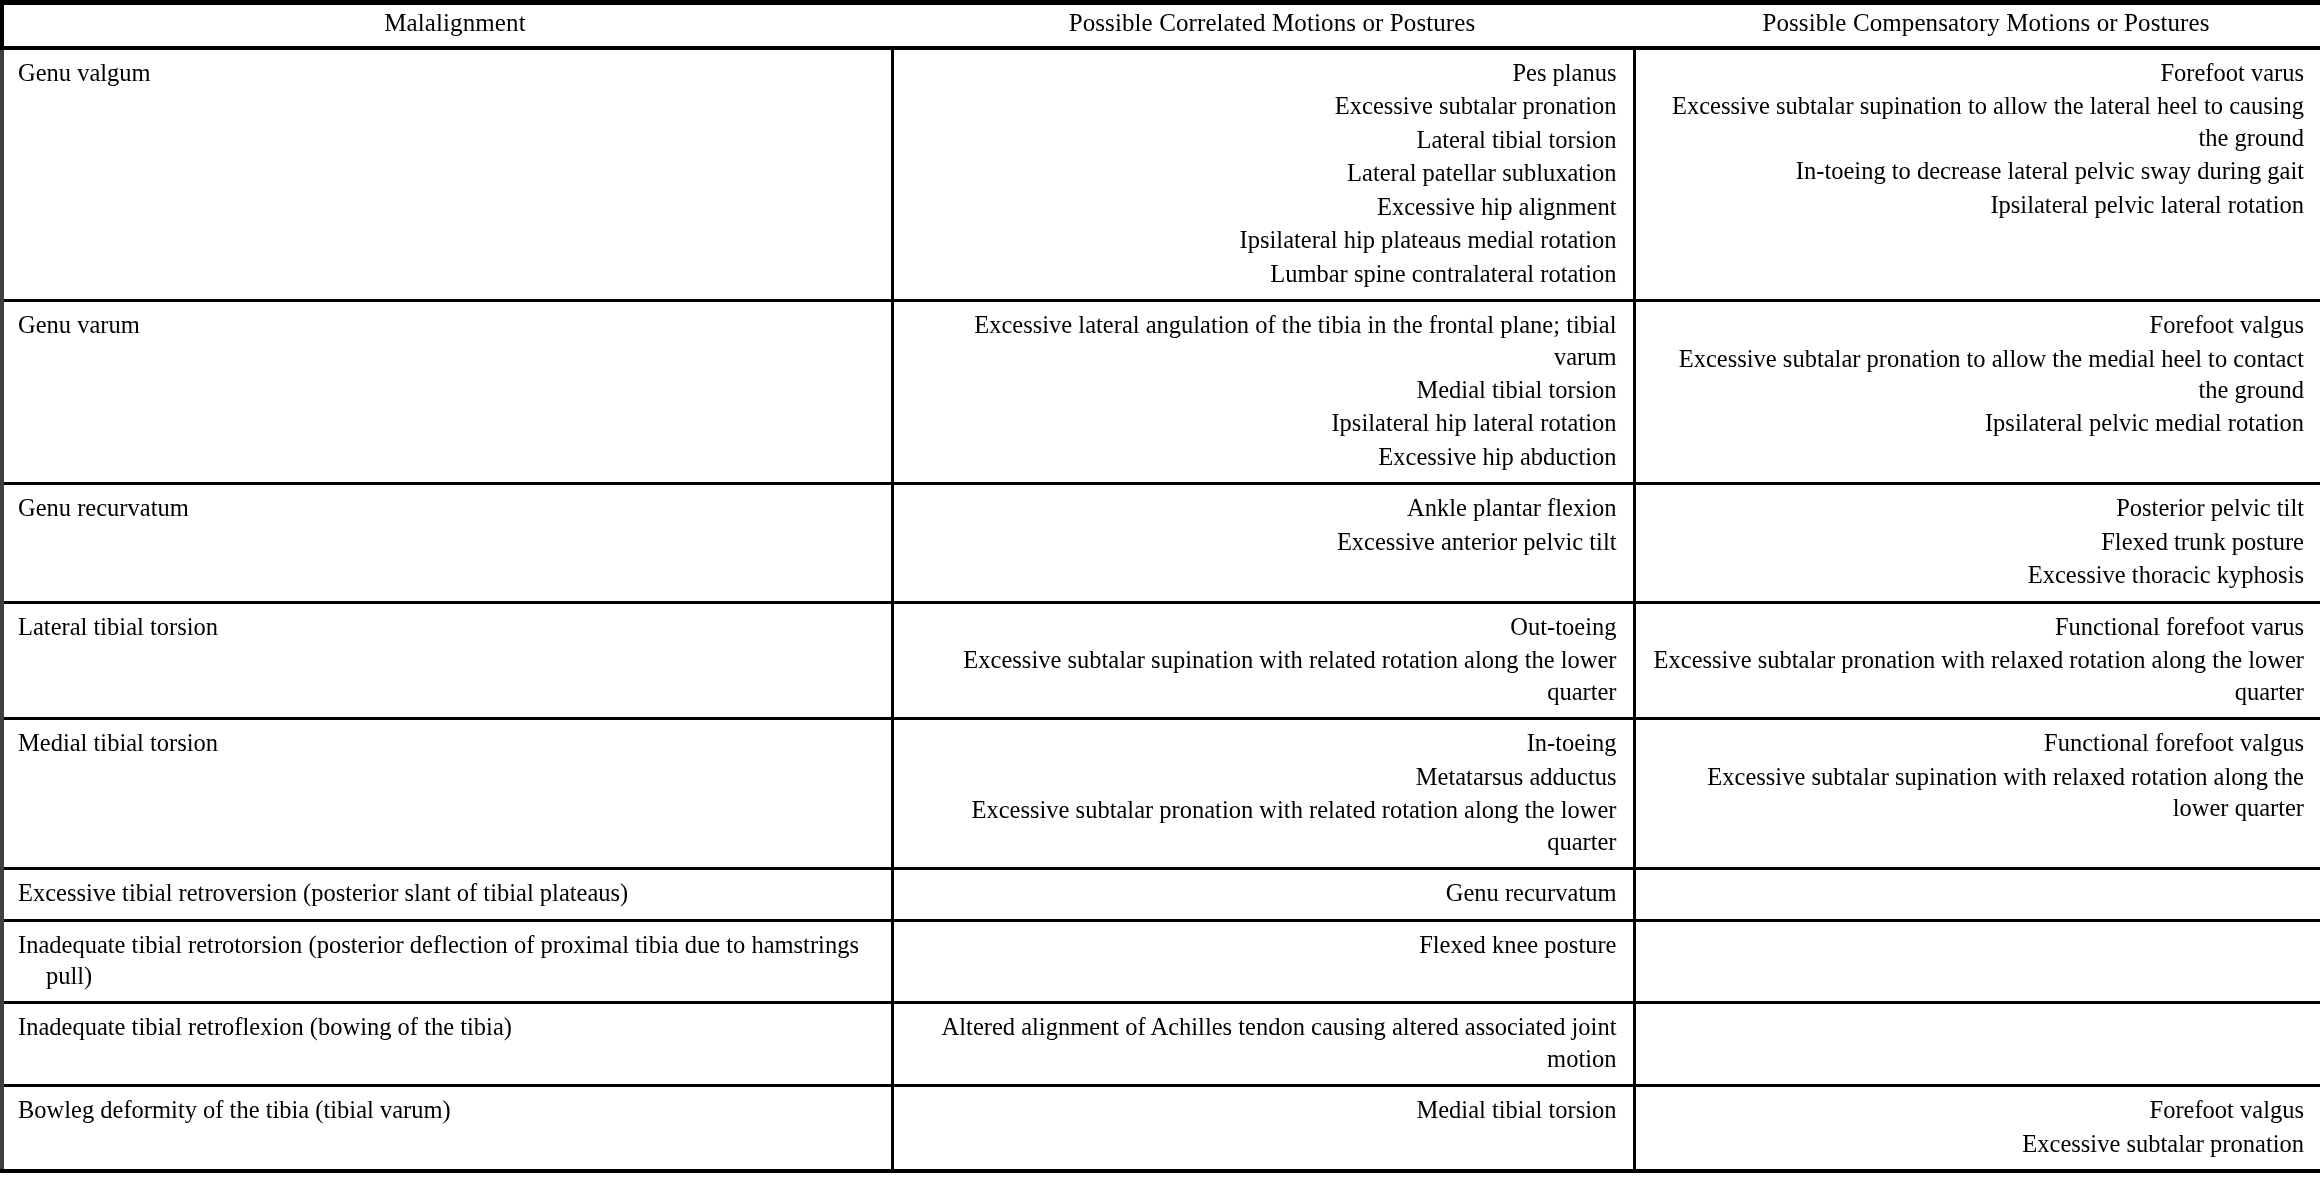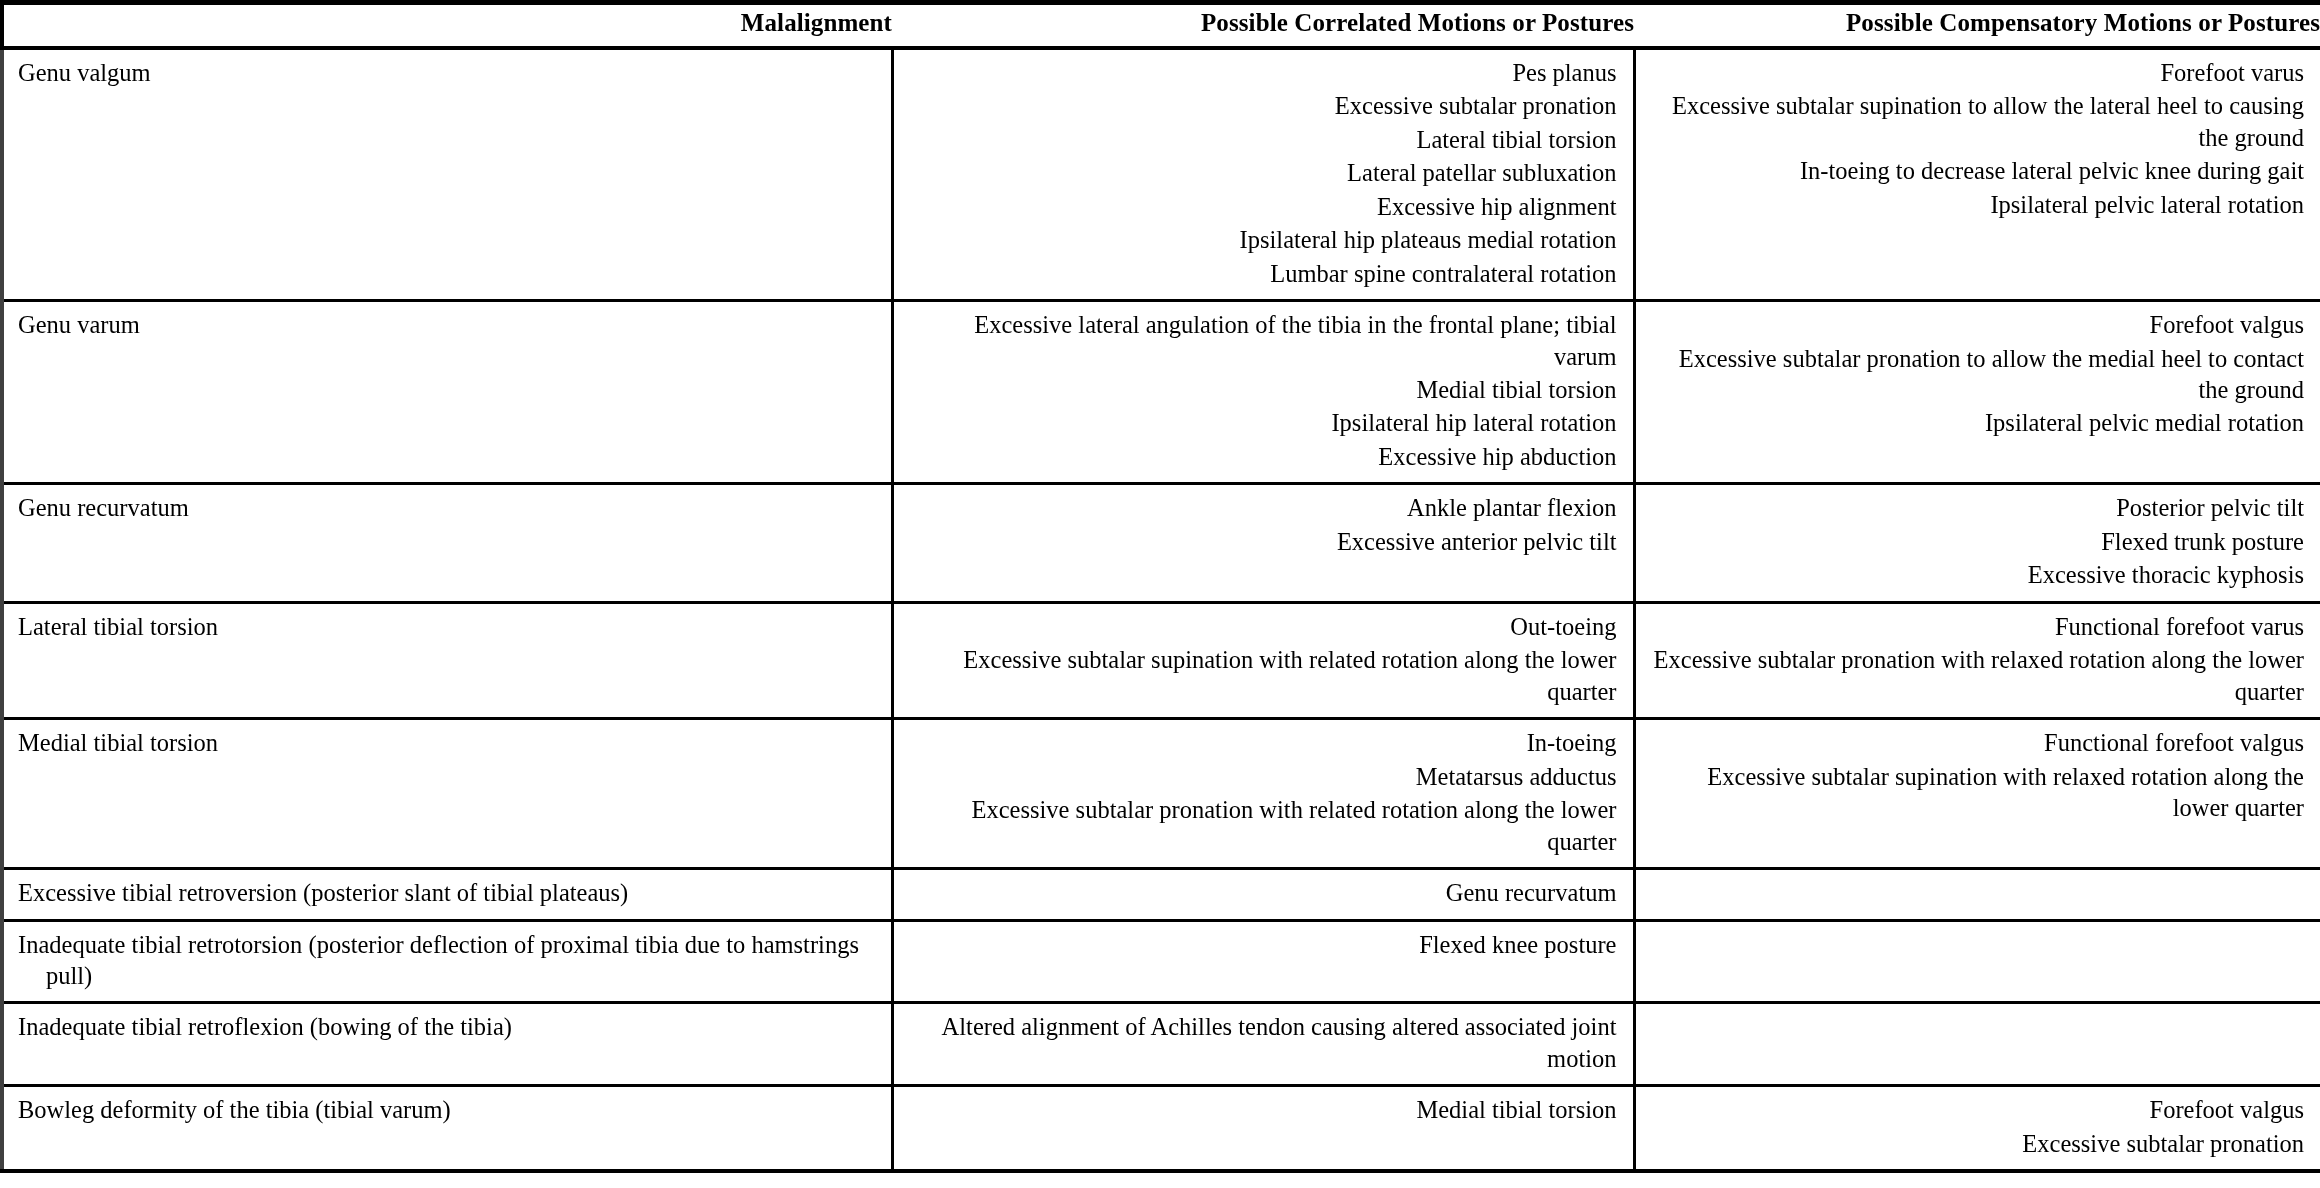--- a/index.html
+++ b/index.html
@@ -33,23 +33,23 @@
   
   col.c1 { width: 890px; }
   col.c2 { width: 742px; }
   col.c3 { width: 688px; }
 
   
   thead tr.header-row {
     height: 44px;
   }
   thead th {
-    font-weight: bold;
+    font-weight: normal;
     font-size: 25px;
-    text-align: right;
+    text-align: center;
     vertical-align: middle;
     padding: 4px 0 8px 14px;
     border-top: 5px solid #000;
     border-bottom: 4px solid #000;
     line-height: 1.15;
     letter-spacing: 0.1px;
   }
   thead th.col-2, thead th.col-3 { padding-left: 18px; }
 
   
@@ -124,21 +124,21 @@
               <li>Lateral patellar subluxation</li>
               <li>Excessive hip alignment</li>
               <li>Ipsilateral hip plateaus medial rotation</li>
               <li>Lumbar spine contralateral rotation</li>
             </ul>
           </td>
           <td class="col-3">
             <ul class="item-list">
               <li>Forefoot varus</li>
               <li>Excessive subtalar supination to allow the lateral heel to causing the ground</li>
-              <li>In-toeing to decrease lateral pelvic knee during gait</li>
+              <li>In-toeing to decrease lateral pelvic sway during gait</li>
               <li>Ipsilateral pelvic lateral rotation</li>
             </ul>
           </td>
         </tr>
         <tr>
           <td class="col-1">
             <div class="cell-text">Genu varum</div>
           </td>
           <td class="col-2">
             <ul class="item-list">

